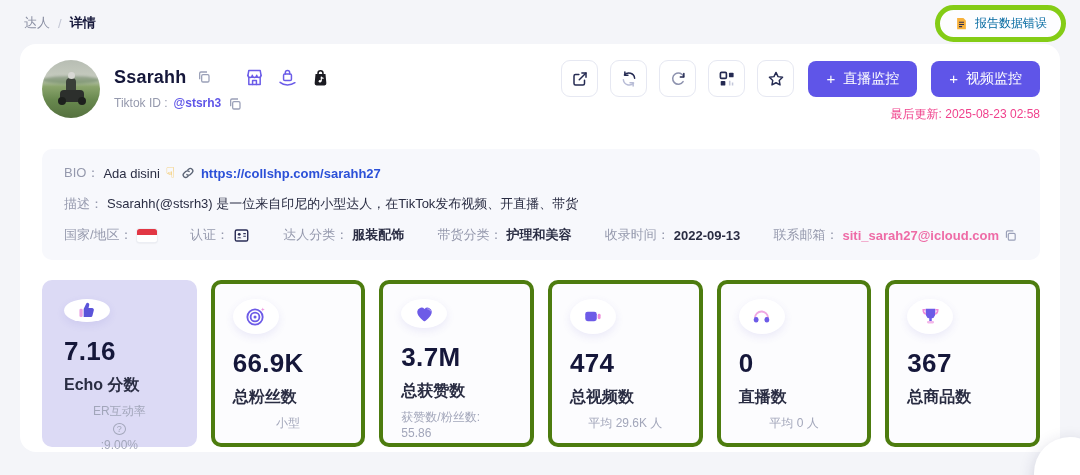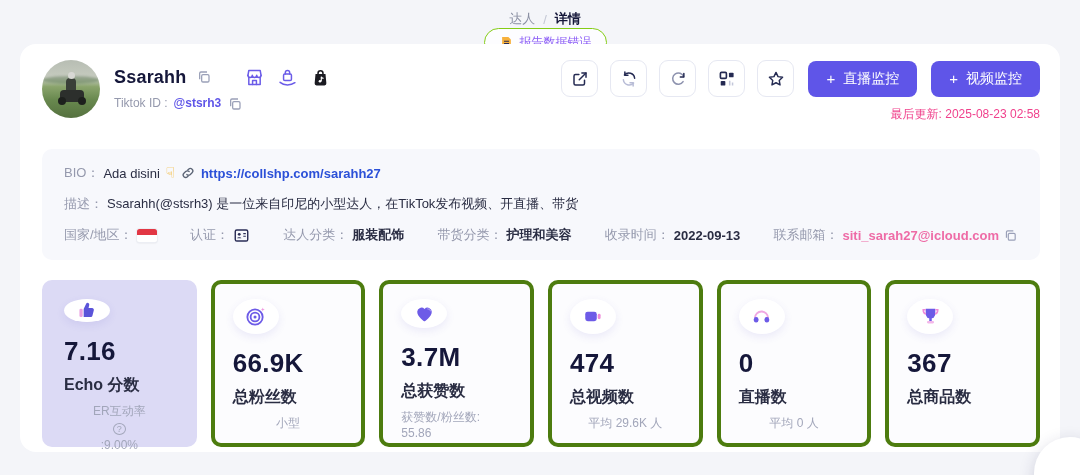--- a/index.html
+++ b/index.html
@@ -2,26 +2,26 @@
 <html><head>
 <meta charset="utf-8">
 <style>
   * { margin:0; padding:0; box-sizing:border-box; }
   html,body { width:1080px; height:475px; overflow:hidden; }
   body {
     font-family:"Liberation Sans","DejaVu Sans",sans-serif;
     background:#f4f5f9; color:#15173a; position:relative;
   }
   
-  .topbar { display:flex; justify-content:space-between; align-items:center; padding:10px 14px 8px 24px; height:44px;flex-direction:column; }
+  .topbar { display:flex; justify-content:space-between; align-items:center; padding:10px 14px 8px 24px; height:44px; }
   .breadcrumb { font-size:13px; display:flex; align-items:center; gap:8px; }
   .bc-parent { color:#8a8fa3; cursor:pointer; }
   .bc-sep { color:#c3c7d4; }
   .bc-current { color:#15173a; font-weight:700; }
-  .report-btn { display:flex; align-items:center; gap:6px; border:1px solid #84cc16; border-radius:999px; background:#fdfdff; padding:5px 14px; font-size:12px; color:#8b5cf6; cursor:pointer; }
+  .report-btn { display:flex; align-items:center; gap:6px; border:5px solid #84cc16; border-radius:999px; background:#fdfdff; padding:5px 14px; font-size:12px; color:#0369a1; cursor:pointer; }
   
   .main-card { position:relative; margin:0 20px; background:#ffffff; border-radius:16px; padding:16px 20px 14px 22px; height:408px; }
   
   .profile-row { display:flex; justify-content:space-between; align-items:flex-start; margin-bottom:26px; }
   .profile-left { display:flex; gap:14px; align-items:center; }
   .avatar { width:58px; height:58px; border-radius:50%; overflow:hidden; position:relative; flex:none;
     background:linear-gradient(180deg,#b7bdb3 0%,#c7ccc0 32%,#8aa46c 46%,#69894f 68%,#55713f 100%); }
   .avatar .ridge { position:absolute; top:16px; left:0; width:100%; height:8px; background:linear-gradient(180deg,#9aa694,#7f9871); border-radius:50%; filter:blur(1px); }
   .avatar .rider { position:absolute; left:24px; top:18px; width:10px; height:16px; background:#3a4038; border-radius:4px 4px 2px 2px; }
   .avatar .rider:before { content:""; position:absolute; top:-6px; left:2px; width:7px; height:7px; border-radius:50%; background:#d8d8d4; }

